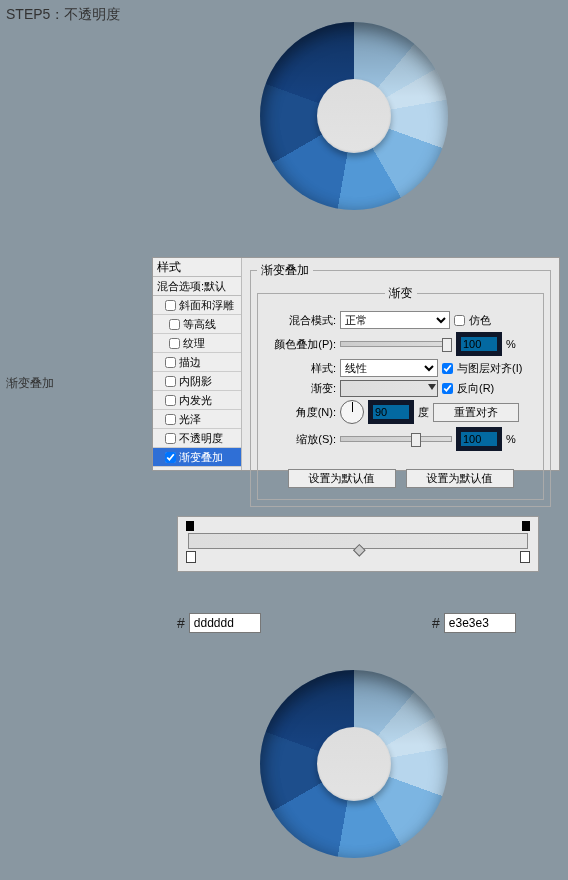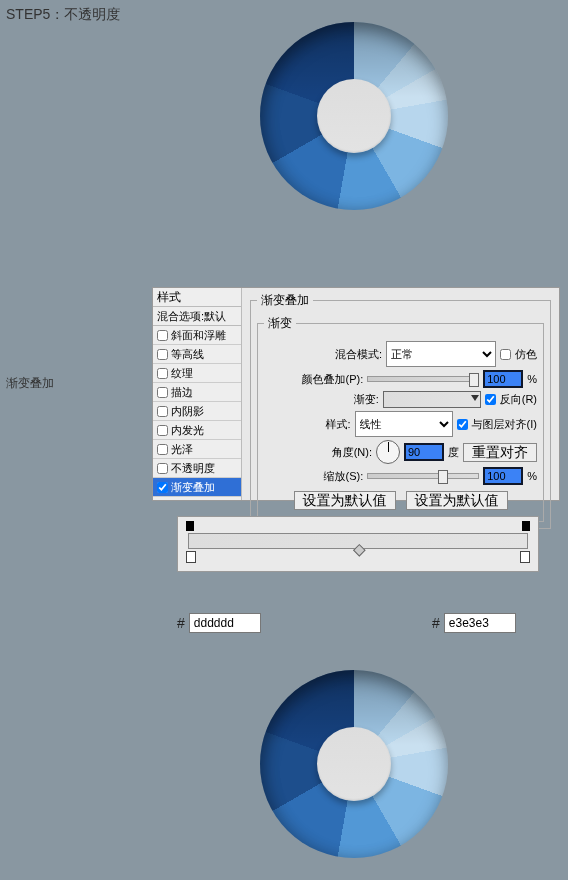--- a/index.html
+++ b/index.html
@@ -54,21 +54,21 @@
   background: linear-gradient(180deg, #dddddd, #e3e3e3);
   box-shadow: 0 4px 6px rgba(0,0,0,0.3), inset 0 -1px 2px rgba(0,0,0,0.1);
 }
 .donut1 { top: 22px; left: 260px; }
 .donut2 { top: 670px; left: 260px; }
 
 
 .dialog {
   position: absolute;
   left: 152px;
-  top: 287px;
+  top: 257px;
   width: 406px;
   height: 212px;
   background: #e8e8e8;
   border: 1px solid #999;
   display: flex;
 }
 .styles-col {
   width: 88px;
   background: #eee;
   border-right: 1px solid #bbb;
@@ -85,28 +85,28 @@
   height: 18px;
   line-height: 18px;
   padding-left: 4px;
   border-bottom: 1px solid #bbb;
   background: #eee;
   font-size: 11px;
 }
 .style-item {
   height: 18px;
   line-height: 18px;
-  padding-left: 4px;
+  padding-left: 12px;
   border-bottom: 1px solid #ccc;
   display: flex;
   align-items: center;
   gap: 3px;
   font-size: 11px;
 }
-.style-item.indented { padding-left: 4px; }
+.style-item.indented { padding-left: 16px; }
 .style-item input[type=checkbox] {
   margin: 0;
   width: 11px;
   height: 11px;
 }
 .style-item.selected {
   background: #2f6fd6;
   color: #fff;
 }
 .options-col {
@@ -117,48 +117,47 @@
   border: 1px solid #aaa;
   margin: 0;
   padding: 4px 6px 6px 6px;
 }
 fieldset.big > legend { padding: 0 4px; }
 fieldset.inner {
   border: 1px solid #aaa;
   margin: 2px 0 0 0;
   padding: 6px 6px 8px 6px;
 }
-fieldset.inner > legend { padding: 0 4px; }
+fieldset.inner > legend { padding: 0 4px; text-align: center; }
 .row {
   display: flex;
   align-items: center;
   margin: 3px 0;
   gap: 4px;
   font-size: 11px;
-  justify-content: flex-end;
 }
 .row .lab { width: 72px; text-align: right; }
 select {
   font-size: 11px;
-  height: 26px;
+  height: 18px;
   background: #fff;
   border: 1px solid #888;
 }
 .num-input {
   width: 32px;
   height: 14px;
-  border: 2px solid #0f172a;
+  border: 5px solid #0f172a;
   font-size: 11px;
   padding: 0 2px;
-  background: #3b82f6;
+  background: #0369a1;
 }
 .btn {
-  font-size: 14px;
+  font-size: 11px;
   height: 19px;
-  padding: 0 8px;
+  padding: 0 20px;
   background: #eee;
   border: 1px solid #888;
   cursor: pointer;
 }
 .slider-track {
   position: relative;
   width: 110px;
   height: 4px;
   background: linear-gradient(90deg,#ccc,#ddd);
   border: 1px solid #999;
@@ -305,51 +304,51 @@
         <div class="row">
           <span class="lab">颜色叠加(P):</span>
           <div class="slider-track">
               <div class="slider-thumb" style="left:101px"></div>
             </div>
           <input class="num-input" value="100" style="">
           <span>%</span>
         </div>
 
         <div class="row">
+          <span class="lab">样式:</span>
+          <select style="width:98px"><option>线性</option></select>
+          <input type="checkbox" class="cb" checked="" style="">
+          <span>与图层对齐(I)</span>
+        </div>
+
+        <div class="row">
           <span class="lab">渐变:</span>
           <div class="grad-preview"></div>
           <input type="checkbox" class="cb" checked="" style="">
           <span>反向(R)</span>
-        </div>
-
-        <div class="row">
-          <span class="lab">样式:</span>
-          <select style="width:98px"><option>线性</option></select>
-          <input type="checkbox" class="cb" checked="" style="">
-          <span>与图层对齐(I)</span>
         </div>
 
         <div class="row">
           <span class="lab">角度(N):</span>
           <div class="angle-dial"></div>
           <input class="num-input" value="90" style="">
           <span>度</span>
           <button class="btn">重置对齐</button>
         </div>
 
         <div class="row">
           <span class="lab">缩放(S):</span>
           <div class="slider-track">
               <div class="slider-thumb" style="left:70px"></div>
             </div>
           <input class="num-input" value="100" style="">
           <span>%</span>
         </div>
 
-        <div class="row" style="justify-content:center; gap:10px; margin-top:6px">
+        <div class="row" style="justify-content:center; gap:10px; margin-top:18px">
           <button class="btn">设置为默认值</button>
           <button class="btn">设置为默认值</button>
         </div>
       </fieldset>
     </fieldset>
   </div>
 </div>
 
 <div class="grad-editor">
   <div class="stop-top left"></div>

